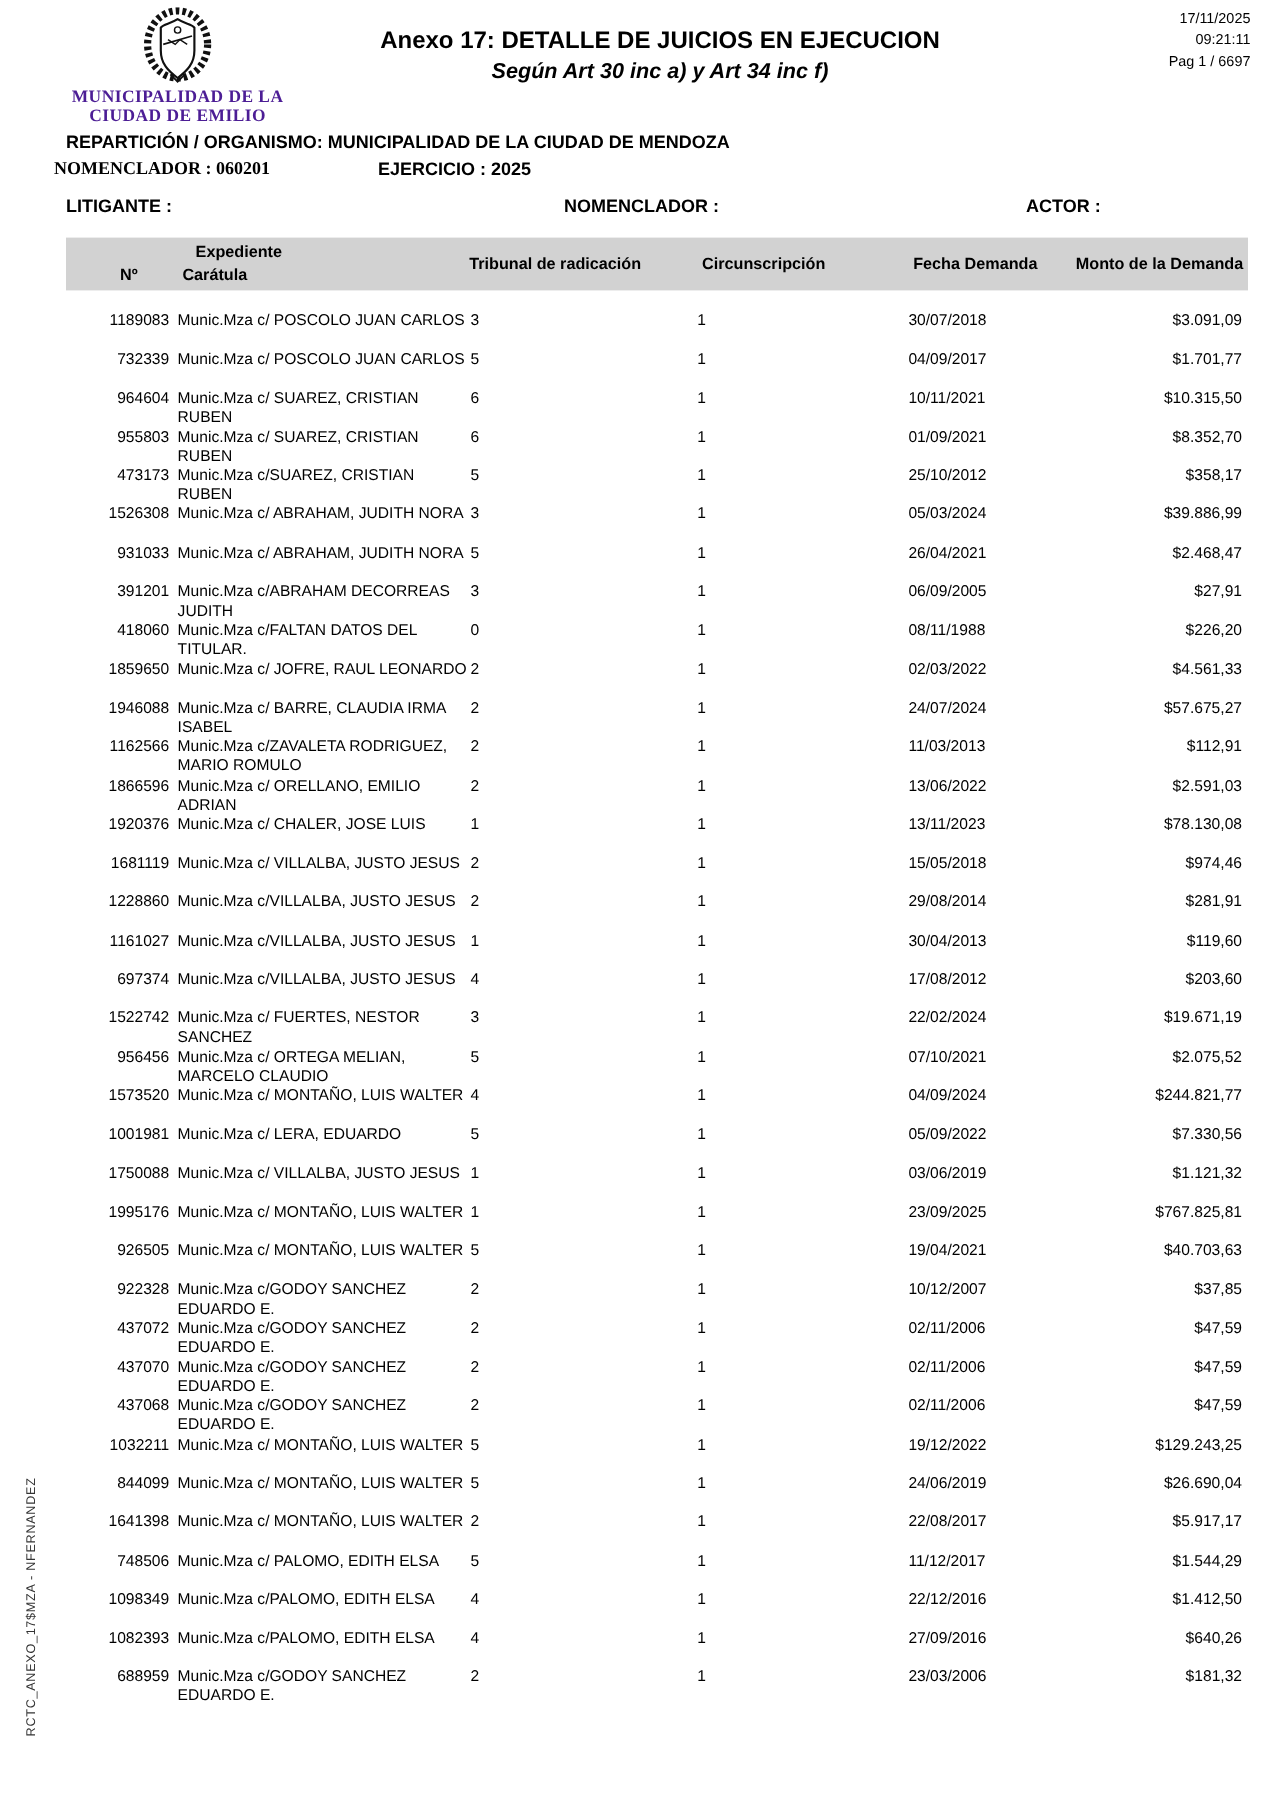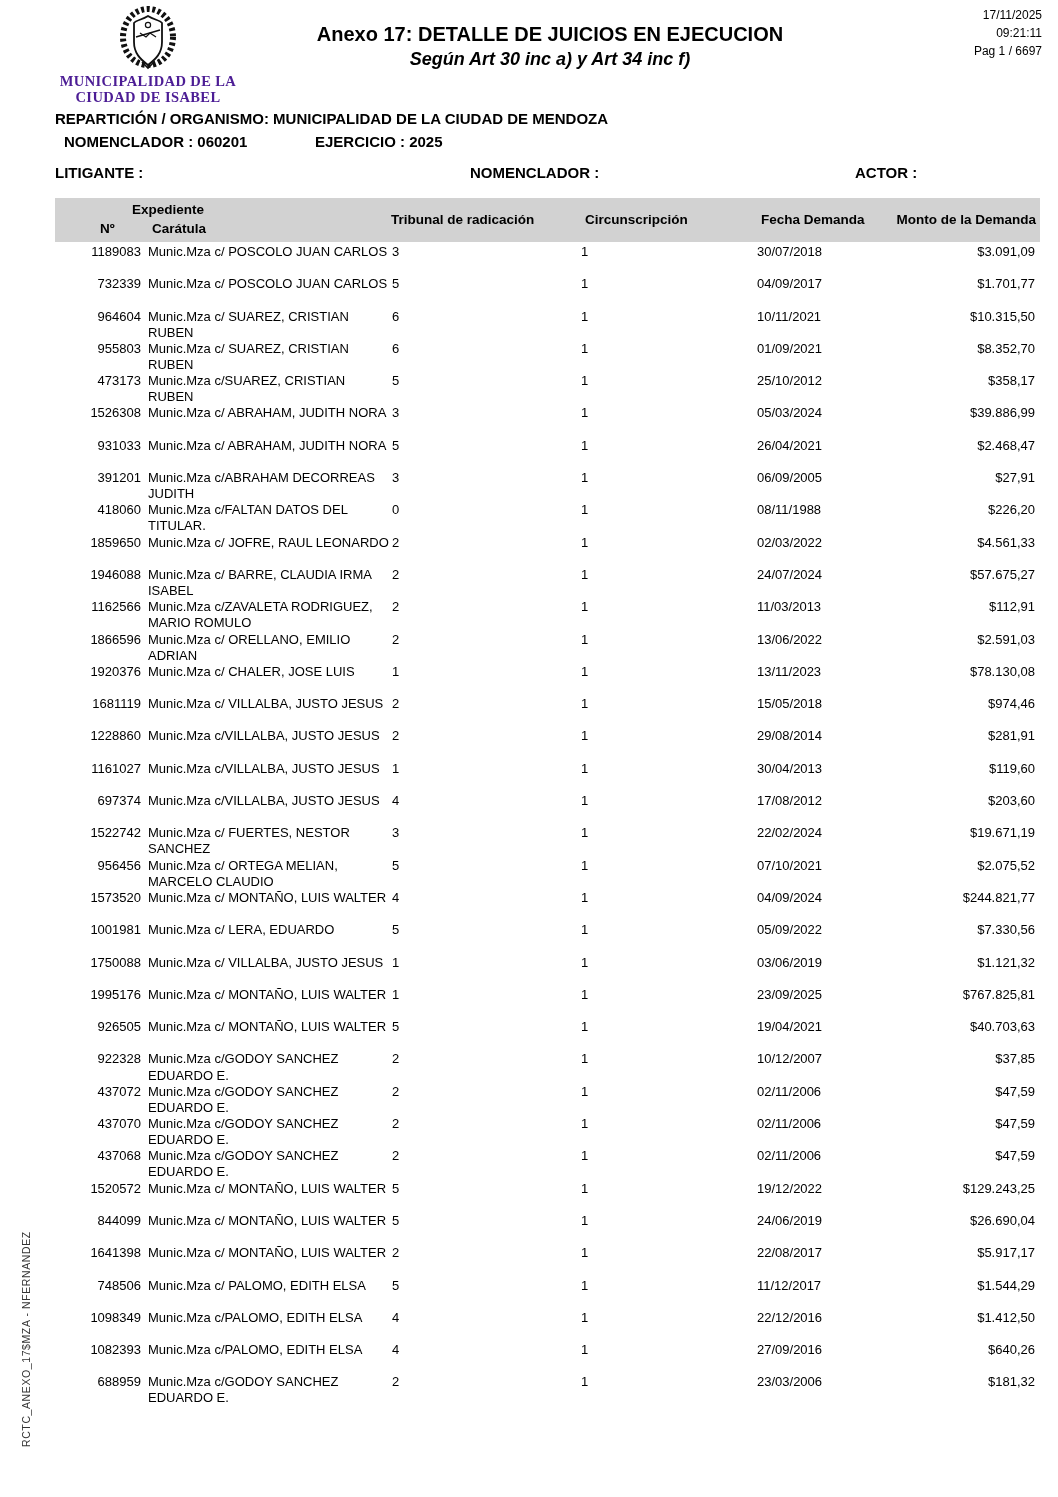--- a/index.html
+++ b/index.html
@@ -67,50 +67,50 @@
     font-size: 12px;
     line-height: 18px;
   }
   .stamp-page { }
 
   
   .meta-reparticion {
     position: absolute; left: 55px; top: 110px;
     font-size: 15px; font-weight: bold;
   }
-  .meta-line2 { position: absolute; left: 64px; top: 133px; font-size: 15px; font-weight: bold; }
+  .meta-line2 { position: absolute; left: 45px; top: 133px; font-size: 15px; font-weight: bold; font-family: Liberation Serif, serif; }
   .meta-ejercicio { position: absolute; left: 315px; top: 133px; font-size: 15px; font-weight: bold; }
 
   .filter-litigante   { position: absolute; left: 55px;  top: 164px; font-size: 15px; font-weight: bold; }
   .filter-nomenclador { position: absolute; left: 470px; top: 164px; font-size: 15px; font-weight: bold; }
   .filter-actor       { position: absolute; left: 855px; top: 164px; font-size: 15px; font-weight: bold; }
 
   
   .report-table {
     position: absolute;
     left: 55px;
     top: 198px;
     width: 985px;
   }
   .thead {
     position: relative;
     height: 44px;
     background: #d2d2d2;
     font-size: 13.5px;
     font-weight: bold;
   }
-  .th-expediente { position: absolute; left: 49px;  top: 4px; padding-left: 28px; }
+  .th-expediente { position: absolute; left: 80px;  top: 4px; padding-left: 28px; }
   .th-nro        { position: absolute; left: 45px;  top: 23px; }
   .th-caratula   { position: absolute; left: 97px;  top: 23px; }
   .th-tribunal   { position: absolute; left: 336px; top: 14px; }
   .th-circ       { position: absolute; left: 530px; top: 14px; }
   .th-fecha      { position: absolute; left: 686px; top: 14px; margin-left: 20px; }
   .th-monto      { position: absolute; right: 4px;  top: 14px; }
 
-  .tbody { margin-top: 2px; }
+  .tbody { margin-top: 17px; }
   .row {
     display: flex;
     align-items: flex-start;
     min-height: 32.3px;
     font-size: 13px;
     line-height: 16.1px;
   }
   .c-nro      { width: 86px;  text-align: right; flex: none; }
   .c-caratula { width: 244px; margin-left: 7px; flex: none; }
   .c-tribunal { width: 189px; flex: none; }
@@ -128,21 +128,21 @@
   <div class="logo-block">
     <svg class="crest" width="64" height="66" viewBox="0 0 64 66">
       <ellipse cx="32" cy="31" rx="25" ry="28" fill="none" stroke="#111" stroke-width="6" stroke-dasharray="3 2.6"></ellipse>
       <path d="M32 10 C26 14 20 14 18 17 L18 36 C18 47 24 53 32 59 C40 53 46 47 46 36 L46 17 C44 14 38 14 32 10 Z" fill="#ffffff" stroke="#111" stroke-width="1.8"></path>
       <path d="M20 31 L44 24" stroke="#111" stroke-width="1.4" fill="none"></path>
       <path d="M24 27 L30 31 L34 27 L40 31" stroke="#111" stroke-width="1.2" fill="none"></path>
       <circle cx="32" cy="19" r="2.6" fill="none" stroke="#111" stroke-width="1.2"></circle>
       <path d="M26 56 L32 62 L38 56" fill="none" stroke="#111" stroke-width="1.6"></path>
     </svg>
     <div class="org-name">MUNICIPALIDAD DE LA</div>
-    <div class="org-name">CIUDAD DE ISABEL</div>
+    <div class="org-name">CIUDAD DE EMILIO</div>
   </div>
 
   <div class="title-block">
     <div class="title-main">Anexo 17:  DETALLE DE JUICIOS EN EJECUCION</div>
     <div class="title-sub">Según Art 30 inc a) y Art 34 inc f)</div>
   </div>
 
   <div class="stamp-block">
     <div>17/11/2025</div>
     <div>09:21:11</div>
@@ -423,21 +423,21 @@
   <div class="row">
     <div class="c-nro">437068</div>
     <div class="c-caratula">Munic.Mza c/GODOY SANCHEZ EDUARDO E.</div>
     <div class="c-tribunal">2</div>
     <div class="c-circ">1</div>
     <div class="c-fecha">02/11/2006</div>
     <div class="c-monto">$47,59</div>
   </div>
 
   <div class="row">
-    <div class="c-nro">1520572</div>
+    <div class="c-nro">1032211</div>
     <div class="c-caratula">Munic.Mza c/ MONTAÑO, LUIS WALTER</div>
     <div class="c-tribunal">5</div>
     <div class="c-circ">1</div>
     <div class="c-fecha">19/12/2022</div>
     <div class="c-monto">$129.243,25</div>
   </div>
 
   <div class="row">
     <div class="c-nro">844099</div>
     <div class="c-caratula">Munic.Mza c/ MONTAÑO, LUIS WALTER</div>

